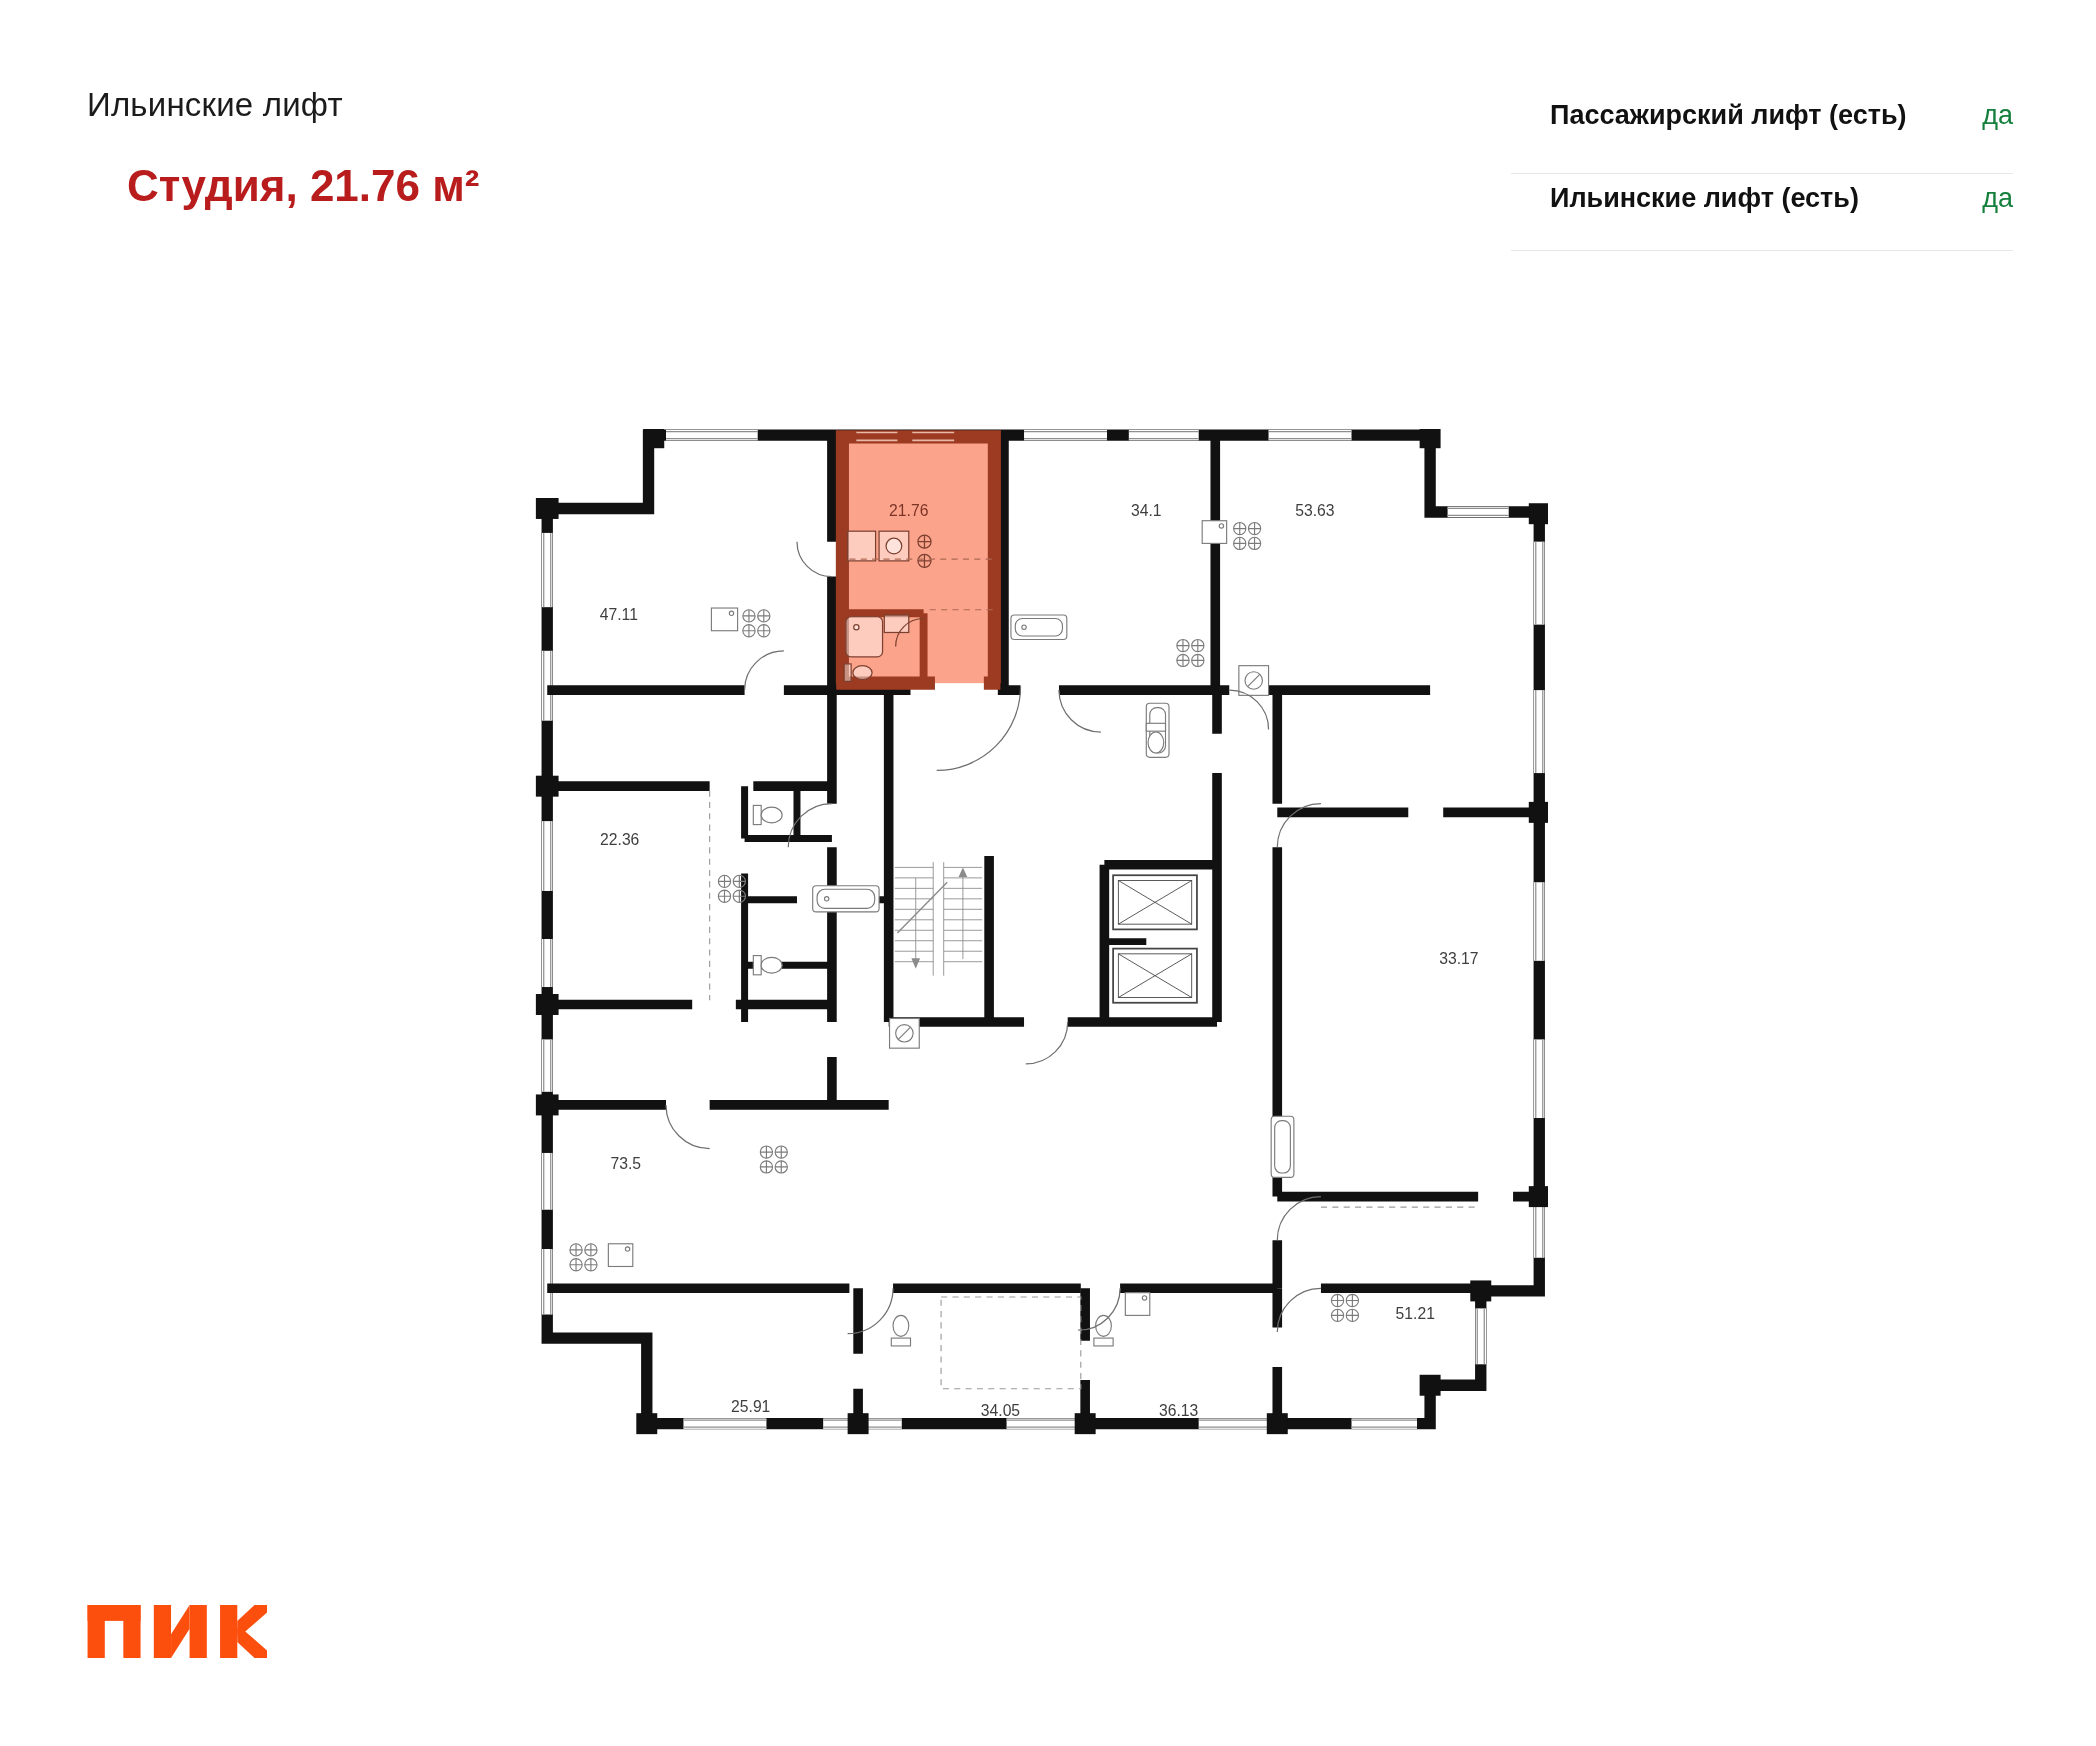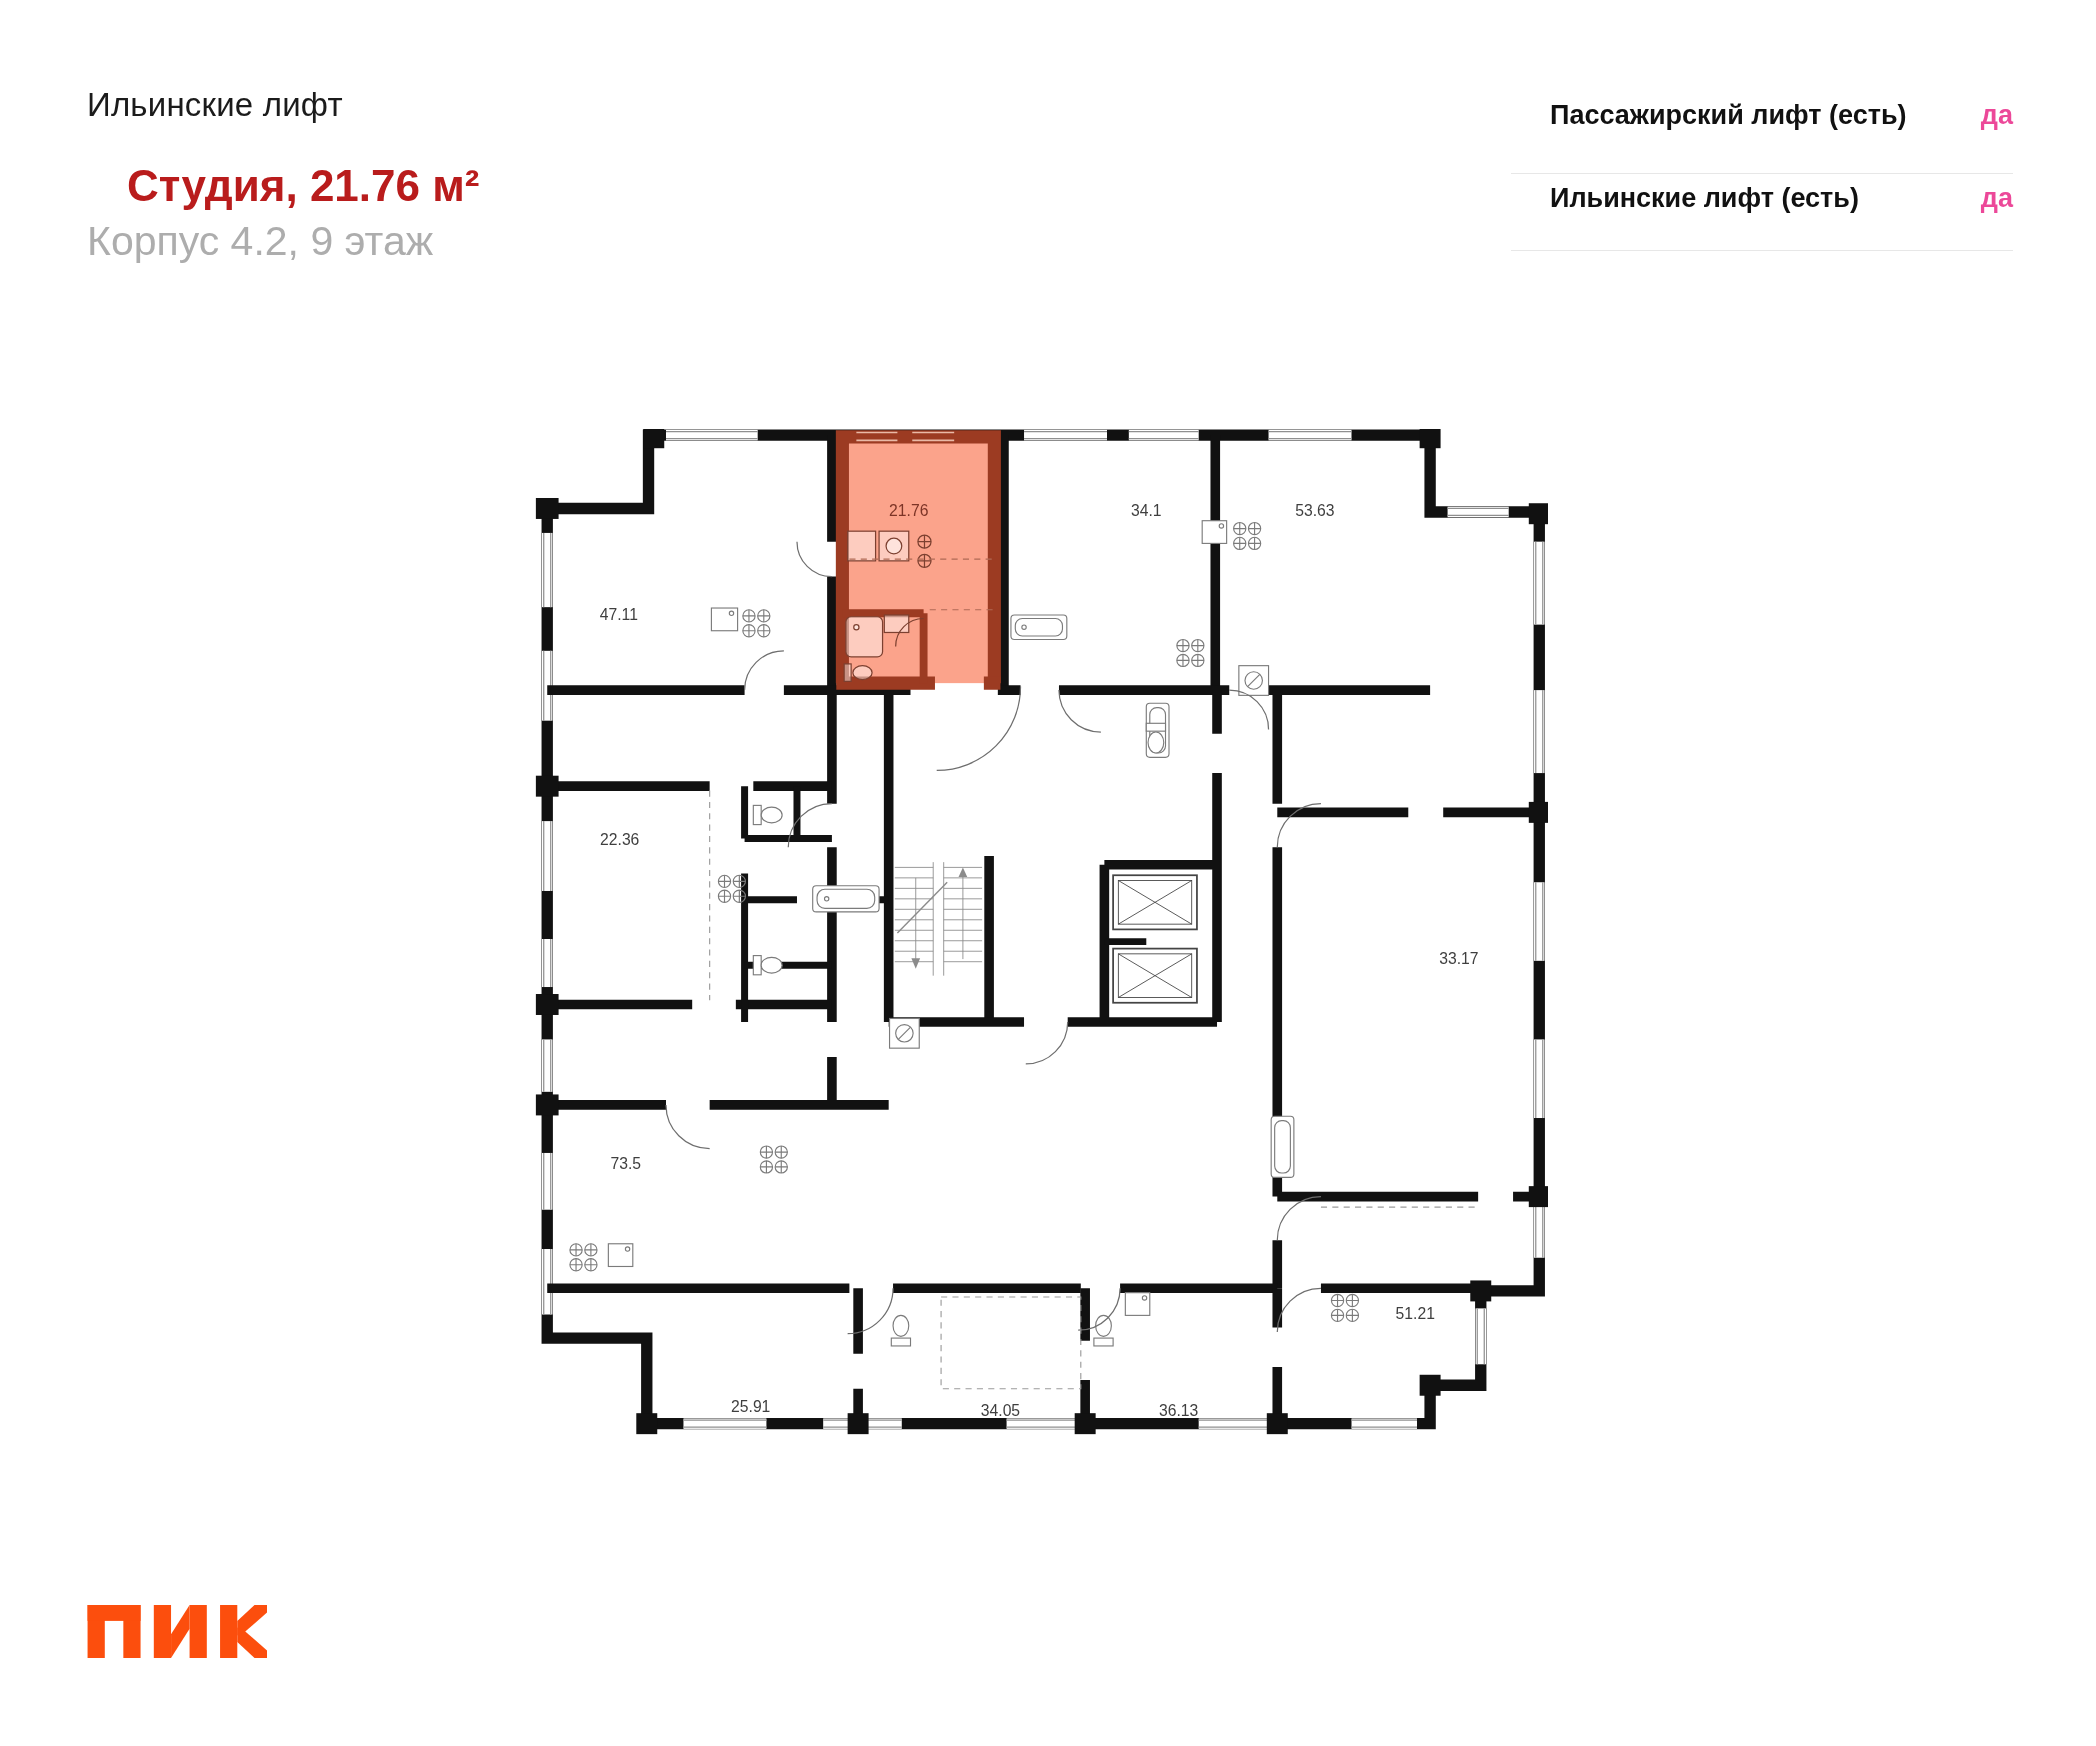--- a/index.html
+++ b/index.html
@@ -15,21 +15,21 @@
   .hdr .project{font-size:33px;font-weight:500;color:#1b1b1b;letter-spacing:0.2px;}
   .hdr .title{font-size:44px;font-weight:700;color:#b91c1c;margin-top:37px;margin-left:40px;}
   .hdr .subtitle{font-size:41px;font-weight:400;color:#ADADAD;margin-top:7px;}
 
   
   .info{position:absolute;left:1511px;top:91px;width:502px;}
   .info .row{display:flex;justify-content:space-between;align-items:flex-start;
     height:83px;padding-top:8.7px;border-bottom:1.7px solid #E7E7E7;}
   .info .row:last-child{height:77px;}
   .info .lbl{font-size:27px;font-weight:700;color:#111;margin-left:39px;}
-  .info .val{font-size:27px;font-weight:700;color:#ec4899;}
+  .info .val{font-size:27px;font-weight:400;color:#15803d;}
 
   
   .plan{position:absolute;left:535px;top:428px;width:1013px;height:1022px;}
   .room-label{font-size:18px;fill:#3F3F3F;text-anchor:middle;font-family:"Liberation Sans",sans-serif;}
   .room-label.hl{fill:var(--hl-ink);}
   .wall{stroke:#111;fill:none;}
   .fix{stroke:#7b7b7b;fill:#fff;stroke-width:1.3;}
   .fixl{stroke:#7b7b7b;fill:none;stroke-width:1.3;}
   .arc{stroke:#6e6e6e;fill:none;stroke-width:1.4;}
   .dash{stroke:#9a9a9a;fill:none;stroke-width:1.3;stroke-dasharray:7 6;}
@@ -41,21 +41,20 @@
   .logo{position:absolute;left:87px;top:1605px;width:180px;height:53px;}
 </style>
 </head>
 <body>
 
 <div class="page">
 
   <div class="hdr">
     <div class="project">Ильинские лифт</div>
     <div class="title">Студия, 21.76 м²</div>
-    <div class="subtitle">Корпус 4.2, 9 этаж</div>
   </div>
 
   <div class="info">
     <div class="row">
       <span class="lbl">Пассажирский лифт (есть)</span>
       <span class="val">да</span>
     </div>
     <div class="row">
       <span class="lbl">Ильинские лифт (есть)</span>
       <span class="val">да</span>

